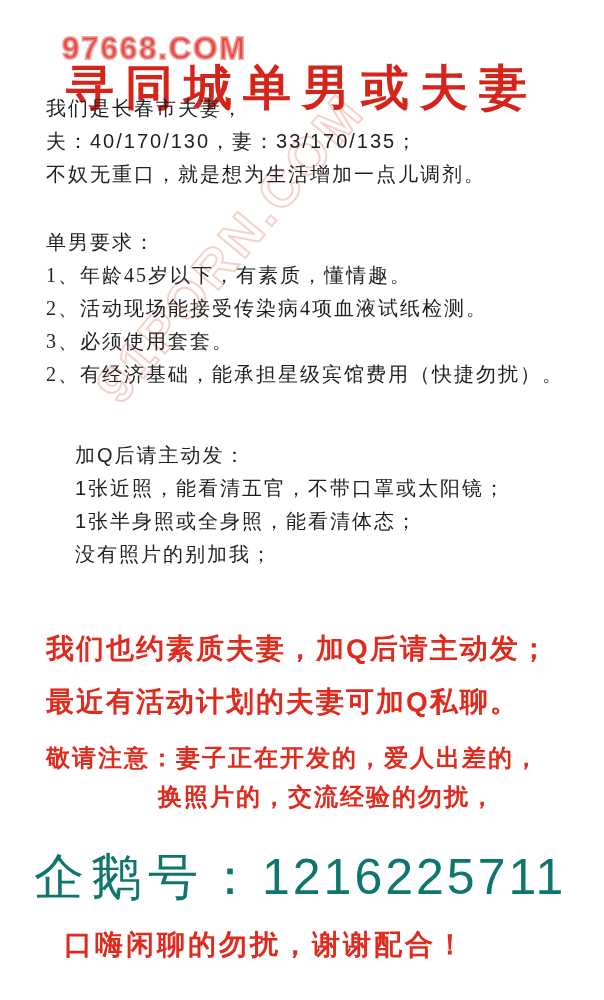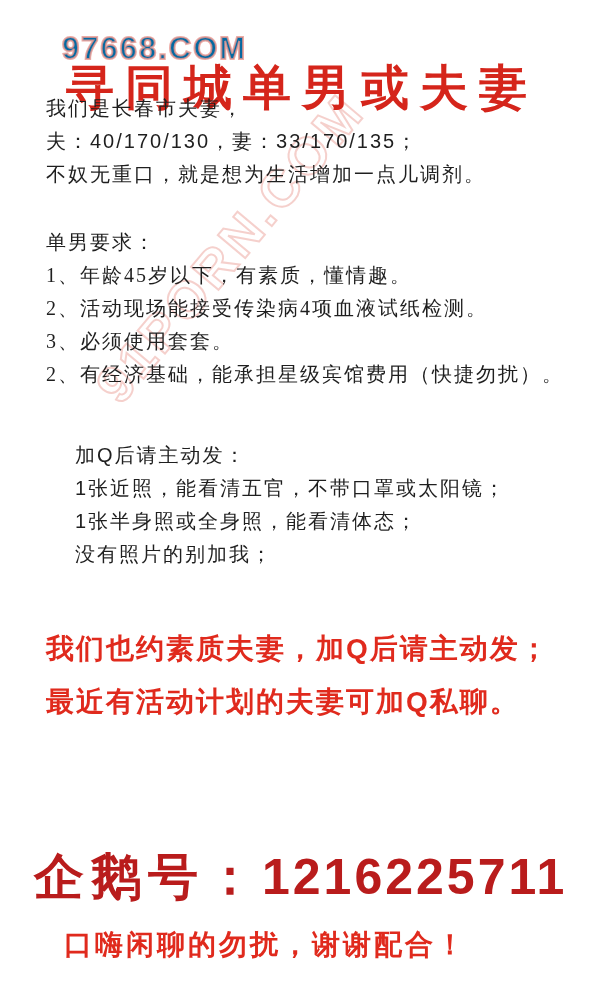--- a/index.html
+++ b/index.html
@@ -21,21 +21,21 @@
     text-align:center;
     transform:rotate(-50deg);
     font-size:52px;font-weight:bold;letter-spacing:4px;
     color:transparent;
     -webkit-text-stroke:2px rgba(233,150,143,0.45);
     z-index:1;white-space:nowrap;
   }
   .wm-title{
     position:absolute;left:62px;top:31px;
     font-size:31px;font-weight:bold;letter-spacing:2px;
-    color:#0369a1;
+    color:#ef4444;
     -webkit-text-stroke:2px rgba(233,150,143,0.8);
     z-index:3;white-space:nowrap;
   }
 
   
   .title{
     position:absolute;left:0;top:24px;width:604px;
     text-align:center;
     font-size:48px;font-weight:bold;letter-spacing:11px;
     color:var(--red-title);
@@ -54,21 +54,21 @@
   }
   .notice{
     top:738px;
     color:var(--red-body);font-weight:bold;
     font-size:24px;line-height:39px;letter-spacing:2px;white-space:nowrap;
   }
   .notice .indent{padding-left:112px;}
 
   .contact{
     top:844px;left:34px;
-    color:#b91c1c;font-weight:bold;font-size:50px;white-space:nowrap;
+    color:#0f766e;font-weight:normal;font-size:50px;white-space:nowrap;
   }
   .contact .label{letter-spacing:7px;}
   .contact .number{letter-spacing:3px;}
 
   .footer{
     top:926px;left:40px;
     color:var(--red-body);font-weight:bold;
     font-size:28px;letter-spacing:3px;white-space:nowrap;margin-left:24px;
   }
 </style>
@@ -101,20 +101,24 @@
     <div>1张近照，能看清五官，不带口罩或太阳镜；</div>
     <div>1张半身照或全身照，能看清体态；</div>
     <div>没有照片的别加我；</div>
   </div>
 
   <div class="block couples">
     <div>我们也约素质夫妻，加Q后请主动发；</div>
     <div>最近有活动计划的夫妻可加Q私聊。</div>
   </div>
 
+  <div class="block notice">
+    <div>敬请注意：妻子正在开发的，爱人出差的，</div>
+    <div class="indent">换照片的，交流经验的勿扰，</div>
+  </div>
 
   <div class="block contact">
     <span class="label">企鹅号：</span><span class="number">1216225711</span>
   </div>
 
   <div class="block footer">口嗨闲聊的勿扰，谢谢配合！</div>
 
 </div>
 
 </body></html>

